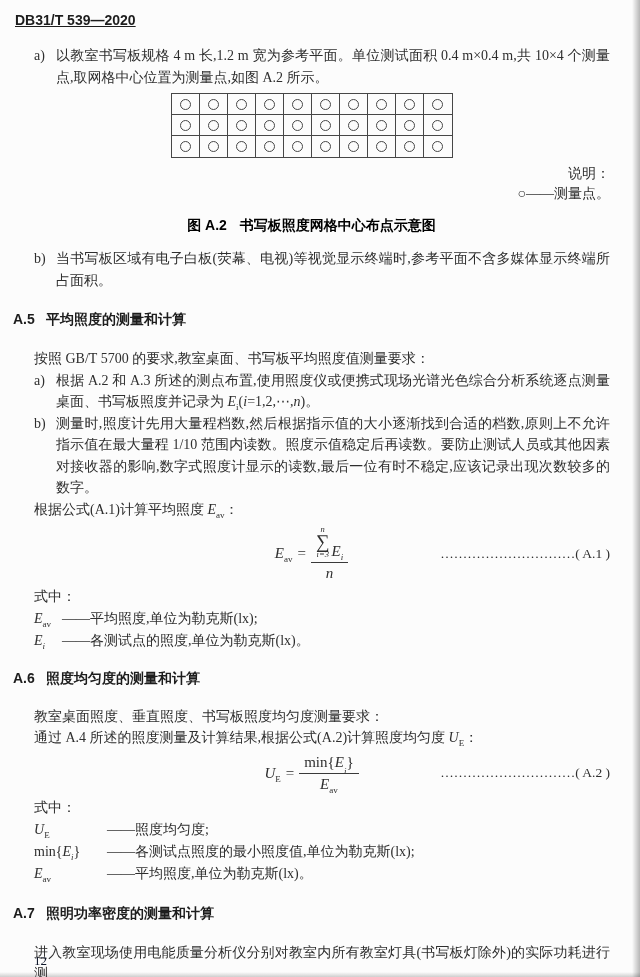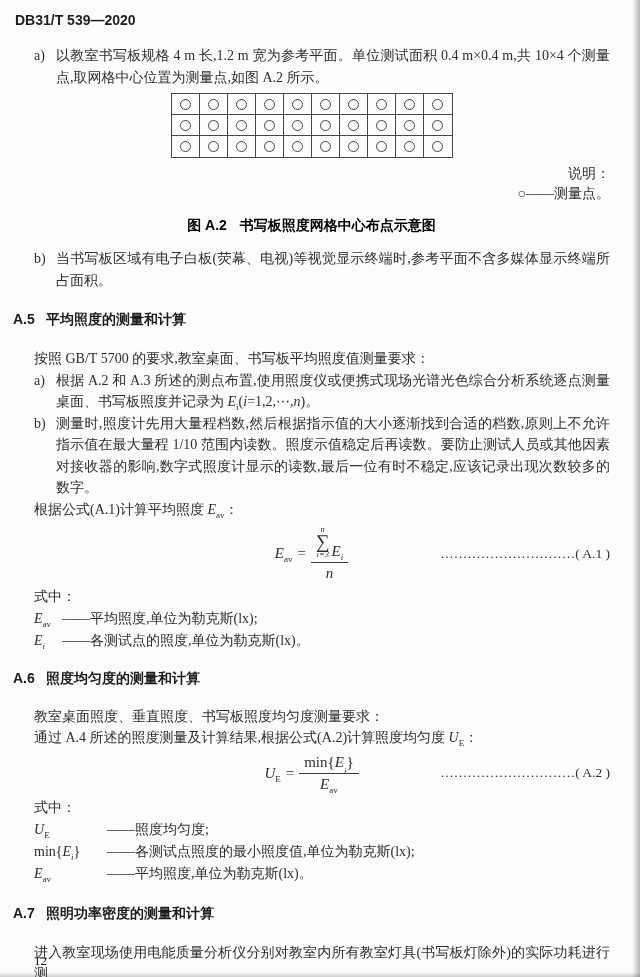--- a/index.html
+++ b/index.html
@@ -21,20 +21,21 @@
     background:linear-gradient(to right, rgba(0,0,0,0), rgba(0,0,0,0.28));
   }
   .edge-shadow-bottom{
     position:absolute;left:0;right:0;bottom:0;height:5px;
     background:linear-gradient(to bottom, rgba(0,0,0,0), rgba(0,0,0,0.18));
   }
   .doc-header{
     font-family:"Liberation Sans","DejaVu Sans",sans-serif;
     font-weight:bold;font-size:14px;color:#1d1d1d;
     padding-left:2px;
+    text-decoration:underline;
   }
   
   .body-indent{margin-left:21px;}
   .para{line-height:21.5px;text-align:justify;}
   
   .hli{display:flex;line-height:21.5px;}
   .hli .hli-label{flex:none;width:22px;}
   .hli .hli-text{flex:1;text-align:justify;}
   
   .grid-wrap{display:flex;justify-content:center;margin-top:5px;}

